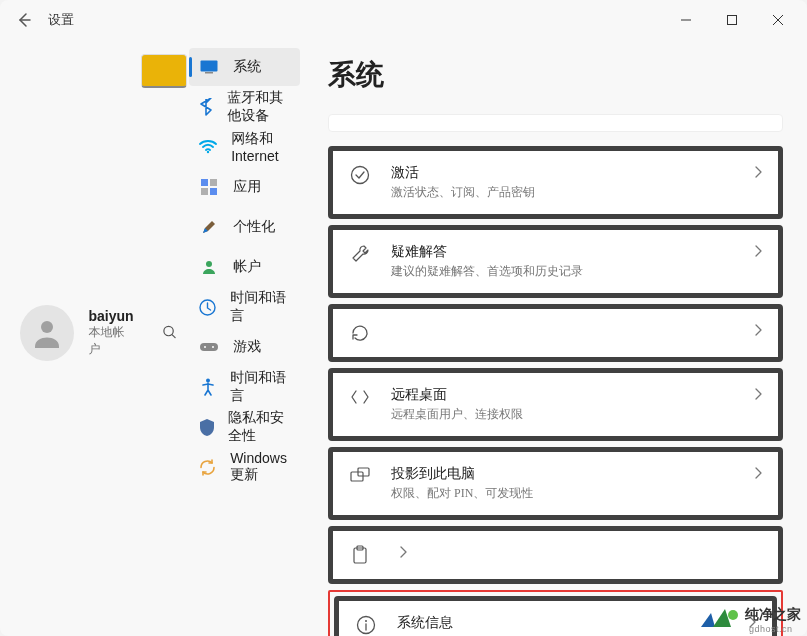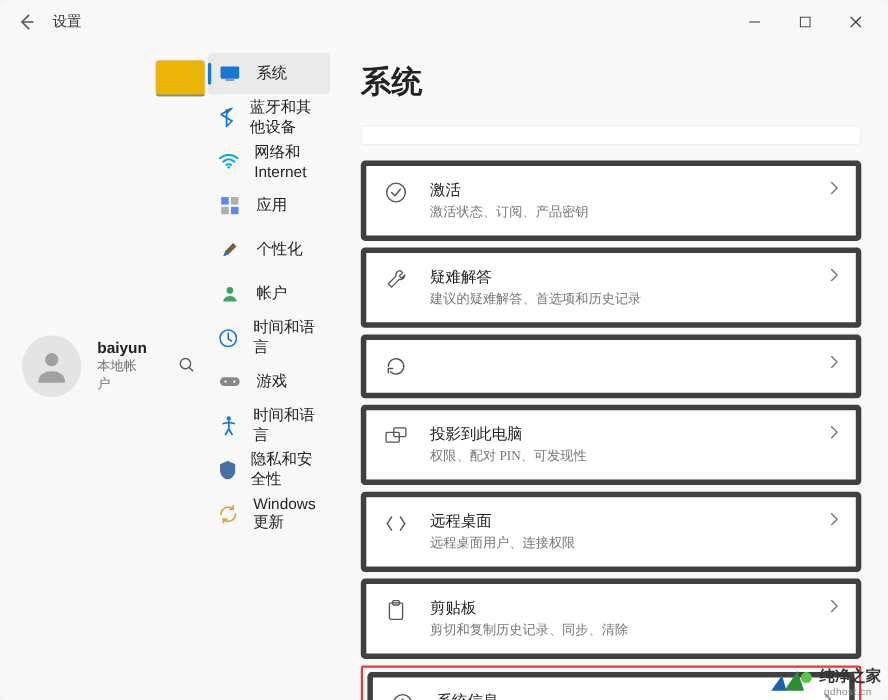--- a/index.html
+++ b/index.html
@@ -31,21 +31,21 @@
 .page-title { font-size: 28px; font-weight: 600; color: #222; margin-bottom: 20px; }
 .card-sliver { height: 18px; background: #fff; border: 1px solid #eee; border-radius: 4px; margin-bottom: 14px; }
 .card { background: #fff; border: 5px solid #404040; border-radius: 4px; margin-bottom: 6px; display: flex; padding: 13px 16px; cursor: pointer; }
 .card-icon { width: 22px; height: 22px; margin-right: 20px; color: #555; display: flex; align-items: center; justify-content: center; flex-shrink: 0; }
 .card-text { flex: 1; }
 .card-title { font-size: 14px; color: #222; }
 .card-sub { font-size: 12px; color: #777; margin-top: 2px; font-family: Liberation Serif, serif; }
 .chev { color: #777; margin-left: 8px; }
 .highlight-box { border: 2px solid #e53935; border-radius: 2px; padding: 4px; margin-top: 4px; }
 .highlight-box .card { margin-bottom: 0; }
-.watermark { position: absolute; right: 6px; bottom: 2px; display: flex; align-items: flex-end; gap: 6px; pointer-events: none; }
+.watermark { position: absolute; right: 6px; bottom: 2px; display: flex; align-items: center; gap: 6px; pointer-events: none; }
 .wm-text { font-size: 14px; font-weight: 600; color: #333; }
 .wm-sub { font-size: 9px; color: #888; letter-spacing: 0.5px; margin-left: 4px; }
 .wm-ico { display: flex; gap: 2px; }
 </style>
 </head>
 <body>
 
 <div class="window">
   <div class="titlebar">
     <div class="back-btn">
@@ -247,60 +247,56 @@
           </span>
         <div class="card-text">
           </div>
         <span class="chev"><svg width="8" height="12" viewBox="0 0 8 12">
               <path d="M2 1l5 5-5 5" stroke="currentColor" stroke-width="1.3" fill="none" stroke-linecap="round" stroke-linejoin="round"></path>
             </svg></span>
       </div>
 
       <div class="card">
         <span class="card-icon">
+            <svg width="20" height="16" viewBox="0 0 20 16">
+              <path d="M6 2l-4 6 4 6M14 2l4 6-4 6" stroke="currentColor" stroke-width="1.3" fill="none" stroke-linecap="round" stroke-linejoin="round"></path>
+            </svg>
+          </span>
+        <div class="card-text">
+            <div class="card-title">远程桌面</div>
+            <div class="card-sub">远程桌面用户、连接权限</div>
+          </div>
+        <span class="chev"><svg width="8" height="12" viewBox="0 0 8 12">
+              <path d="M2 1l5 5-5 5" stroke="currentColor" stroke-width="1.3" fill="none" stroke-linecap="round" stroke-linejoin="round"></path>
+            </svg></span>
+      </div>
+
+      <div class="card">
+        <span class="card-icon">
             <svg width="20" height="18" viewBox="0 0 20 18">
               <rect x="1" y="5" width="12" height="9" rx="1" stroke="currentColor" stroke-width="1.2" fill="none"></rect>
               <rect x="8" y="1" width="11" height="8" rx="1" stroke="currentColor" stroke-width="1.2" fill="none"></rect>
             </svg>
           </span>
         <div class="card-text">
             <div class="card-title">投影到此电脑</div>
             <div class="card-sub">权限、配对 PIN、可发现性</div>
           </div>
         <span class="chev"><svg width="8" height="12" viewBox="0 0 8 12">
               <path d="M2 1l5 5-5 5" stroke="currentColor" stroke-width="1.3" fill="none" stroke-linecap="round" stroke-linejoin="round"></path>
             </svg></span>
       </div>
 
       <div class="card">
         <span class="card-icon">
-            <svg width="20" height="16" viewBox="0 0 20 16">
-              <path d="M6 2l-4 6 4 6M14 2l4 6-4 6" stroke="currentColor" stroke-width="1.3" fill="none" stroke-linecap="round" stroke-linejoin="round"></path>
-            </svg>
-          </span>
-        <div class="card-text">
-            <div class="card-title">远程桌面</div>
-            <div class="card-sub">远程桌面用户、连接权限</div>
-          </div>
-        <span class="chev"><svg width="8" height="12" viewBox="0 0 8 12">
-              <path d="M2 1l5 5-5 5" stroke="currentColor" stroke-width="1.3" fill="none" stroke-linecap="round" stroke-linejoin="round"></path>
-            </svg></span>
-      </div>
-
-      <div class="card">
-        <span class="card-icon">
             <svg width="16" height="20" viewBox="0 0 16 20">
               <rect x="2" y="3" width="12" height="15" rx="1.5" stroke="currentColor" stroke-width="1.2" fill="none"></rect>
               <rect x="5" y="1" width="6" height="4" rx="1" stroke="currentColor" stroke-width="1.2" fill="none"></rect>
             </svg>
           </span>
-        <div class="card-text">
-            <div class="card-title">剪贴板</div>
-            <div class="card-sub">剪切和复制历史记录、同步、清除</div>
-          </div>
         <span class="chev"><svg width="8" height="12" viewBox="0 0 8 12">
               <path d="M2 1l5 5-5 5" stroke="currentColor" stroke-width="1.3" fill="none" stroke-linecap="round" stroke-linejoin="round"></path>
             </svg></span>
       </div>
 
       <div class="highlight-box">
         <div class="card">
           <span class="card-icon">
               <svg width="20" height="20" viewBox="0 0 20 20">
                 <circle cx="10" cy="10" r="8.5" stroke="currentColor" stroke-width="1.3" fill="none"></circle>

